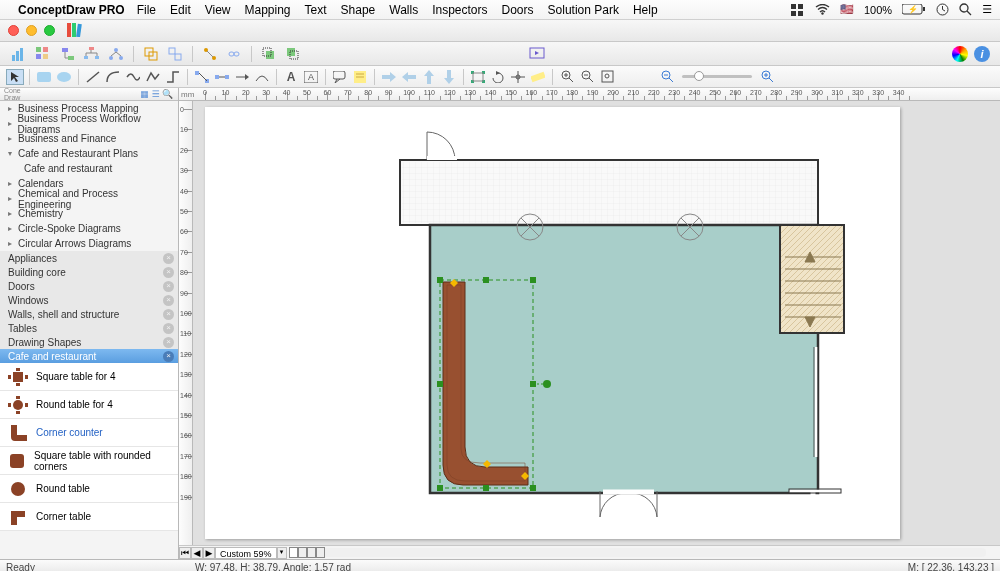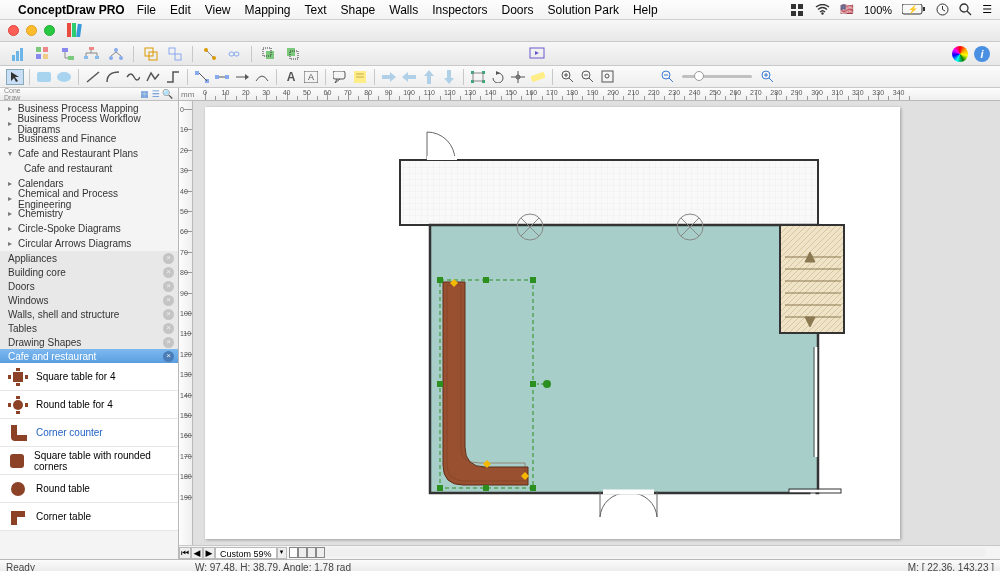--- a/index.html
+++ b/index.html
@@ -838,15 +838,15 @@
         </span>
       </div>
       <div class="track"></div>
     </div>
   </div>
 </div>
 
 <div class="statusbar">
   <span>Ready</span>
   <span style="width:160px"></span>
-  <span>W: 97.48,  H: 38.79,  Angle: 1.78 rad</span>
+  <span>W: 97.48,  H: 38.79,  Angle: 1.57 rad</span>
   <span class="right">M: [ 22.36, 143.23 ]</span>
 </div>
 
 </body></html>

